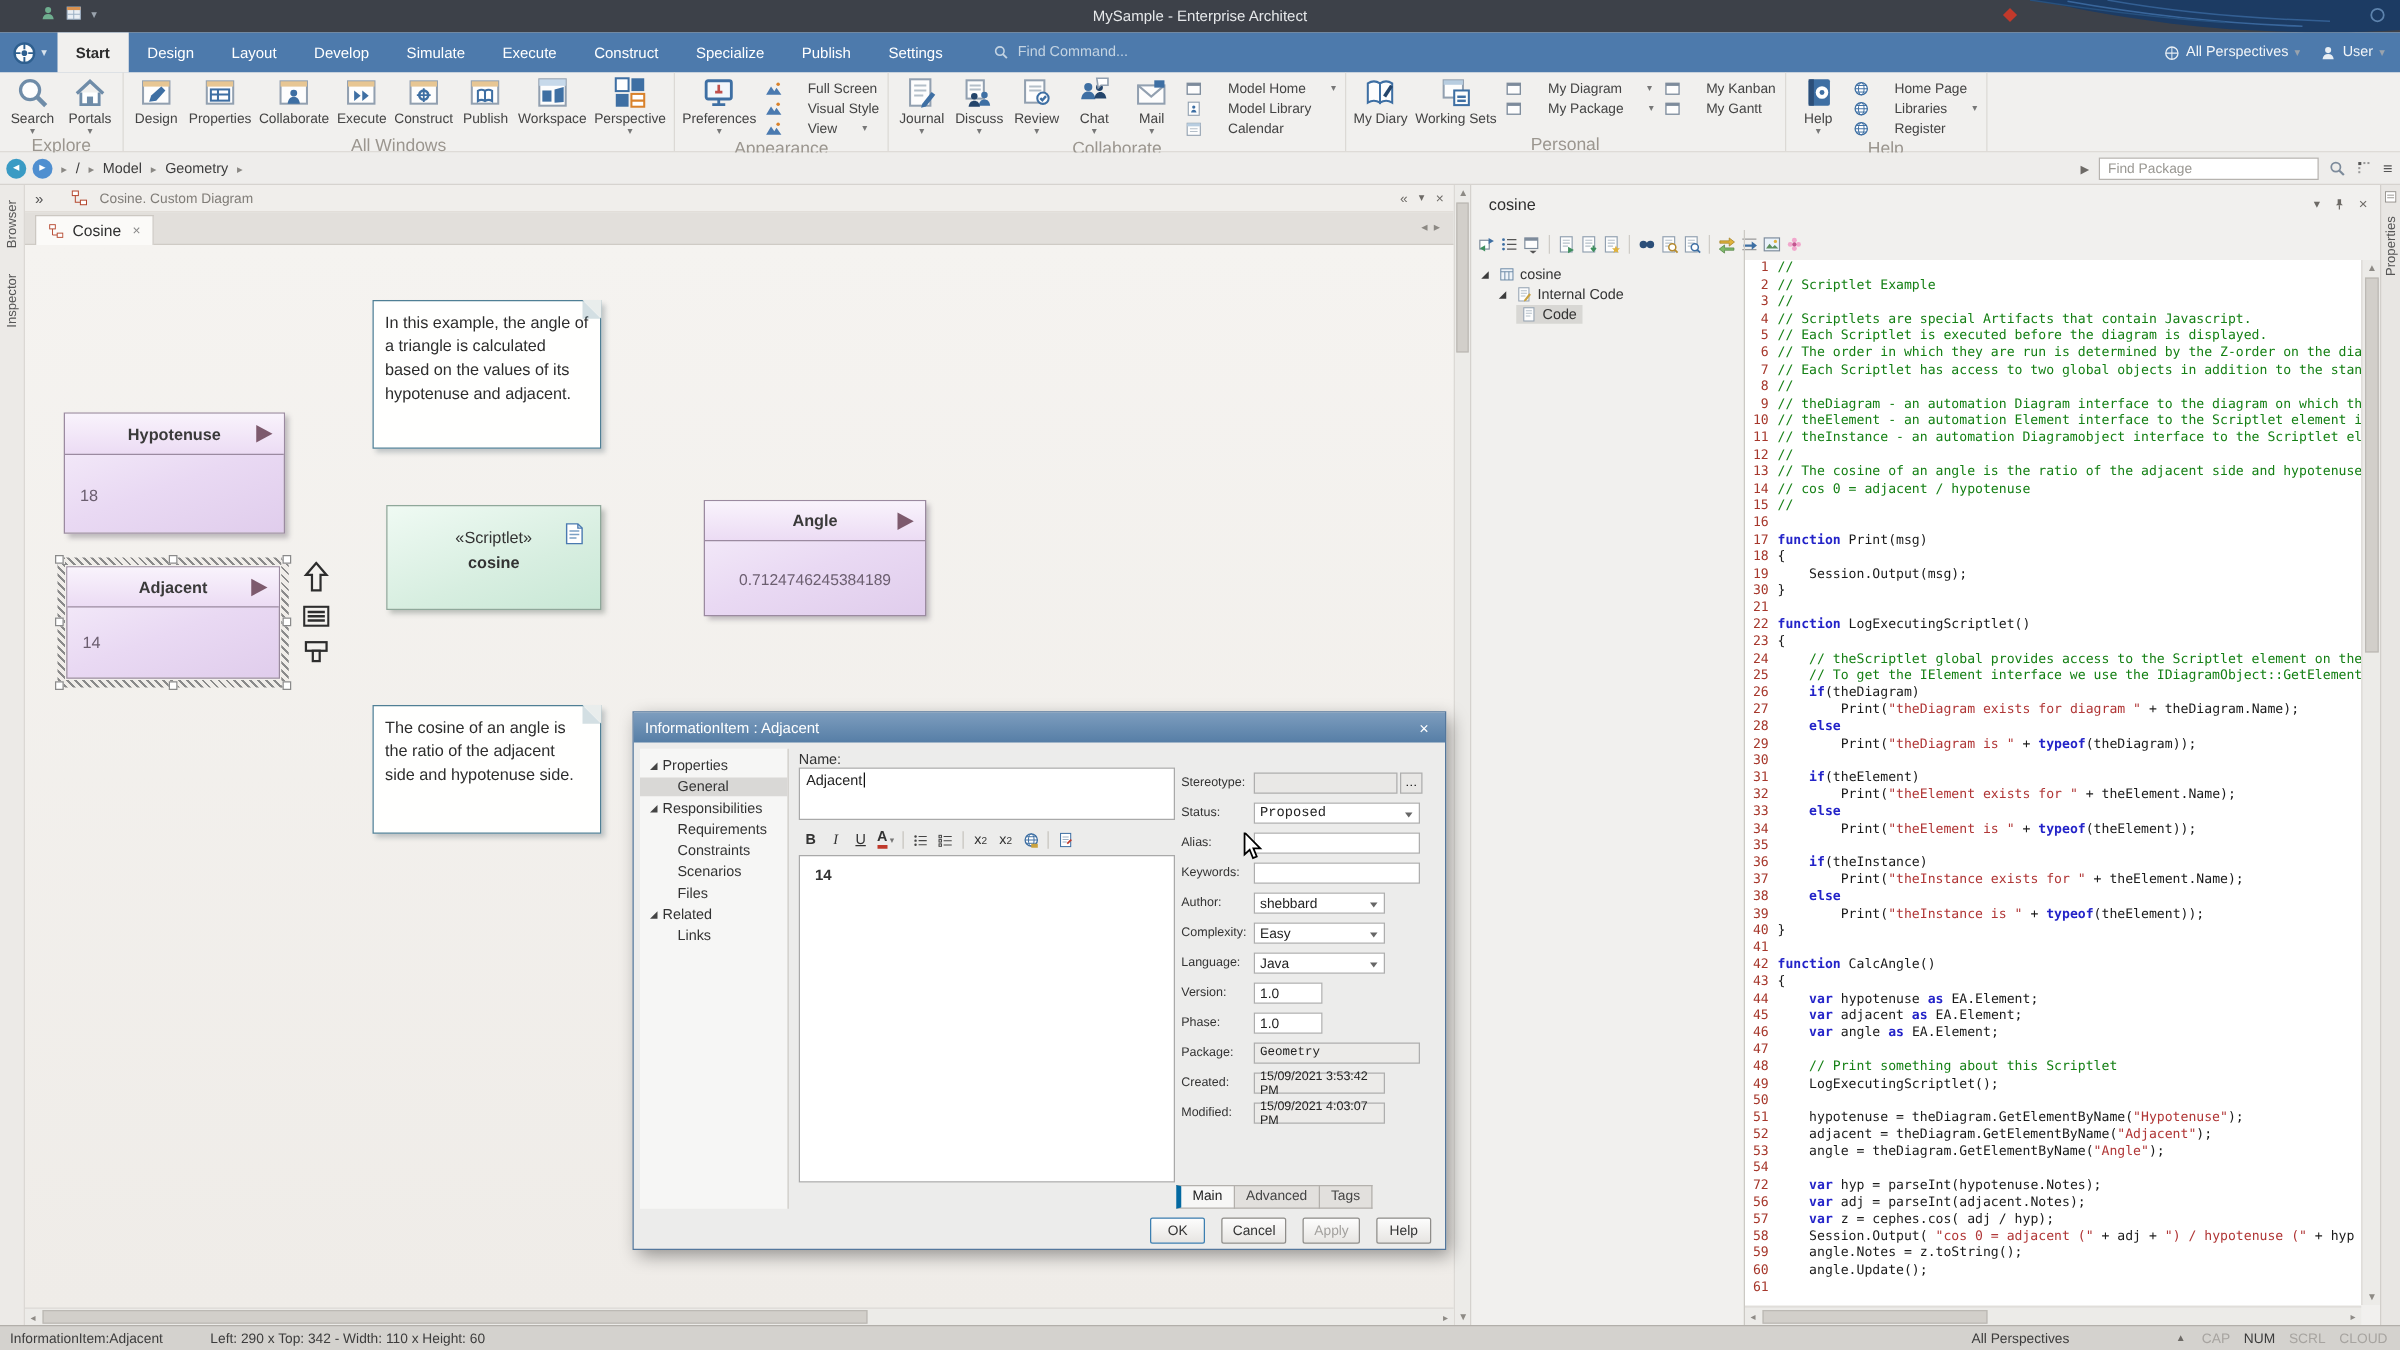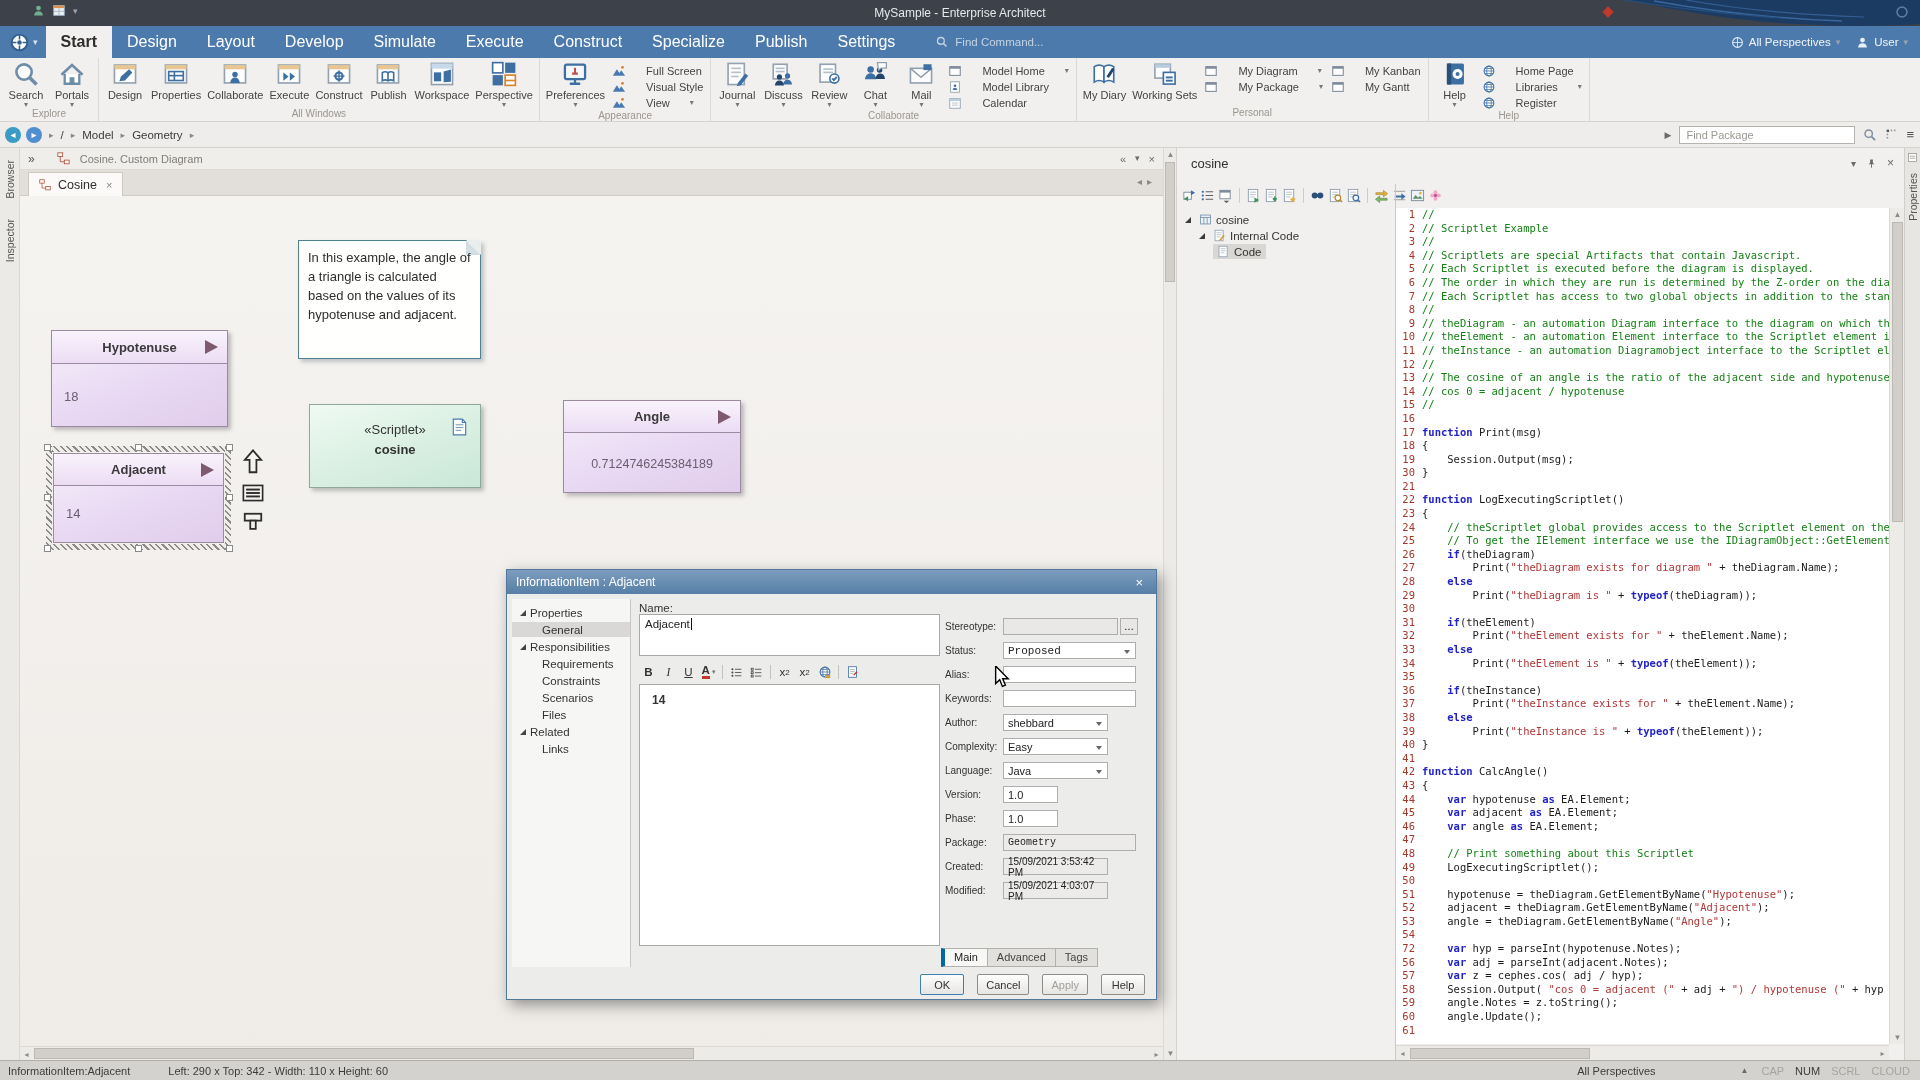--- a/index.html
+++ b/index.html
@@ -11,37 +11,37 @@
   .titlebar{position:absolute;left:0;top:0;right:0;height:26px;background:#3d4149;}
   .tb-q{position:absolute;left:32px;top:4px;display:flex;align-items:center;gap:7px;}
   .tb-caret{color:#9aa3ad;font-size:9px;}
   .tb-title{position:absolute;left:50%;top:6px;transform:translateX(-50%);font-size:12px;color:#e6e8ea;}
   .swirl{position:absolute;right:0;top:0;}
 
   
   .tabrow{position:absolute;left:0;top:26px;right:0;height:32px;background:#4d7aac;display:flex;align-items:stretch;}
   .ea-btn{margin:5px 8px 5px 10px;display:flex;align-items:center;gap:4px;color:#d7e2ec;font-size:9px;}
   #rtabs{display:flex;list-style:none;margin:0;padding:0;}
-  #rtabs li{padding:0 15px;line-height:32px;font-size:16px;color:#fff;}
+  #rtabs li{padding:0 15px;line-height:32px;font-size:12px;color:#fff;}
   #rtabs li.active{background:#f1f0ee;color:#2d2d2d;font-weight:bold;}
   .findcmd{display:flex;align-items:center;gap:7px;margin-left:26px;color:#c3d3e2;font-size:11.5px;}
   .tr-right{margin-left:auto;display:flex;align-items:center;gap:16px;padding-right:12px;color:#f2f5f8;font-size:11.5px;}
   .tr-item{display:flex;align-items:center;gap:5px;}
 
   
   .ribbon{position:absolute;left:0;top:58px;right:0;height:64px;background:#f1f0ee;border-bottom:1px solid #d7d4d0;display:flex;}
   .rgroup{display:flex;flex-direction:column;border-right:1px solid #dcd9d5;padding:1px 3px 0;}
   .rrow{flex:1;display:flex;align-items:flex-start;}
   .rlg{display:flex;flex-direction:column;align-items:center;min-width:46px;padding:2px 3px 0;font-size:11px;color:#444;text-align:center;line-height:11px;}
   .rlg .icn{margin-bottom:3px;}
   .rlg .caret{font-size:8px;color:#777;line-height:7px;}
   .rstack{display:flex;flex-direction:column;gap:1px;padding:4px 4px 0;}
   .rsm{display:flex;align-items:center;gap:20px;font-size:11px;color:#444;height:15px;white-space:nowrap;}
   .rsm .caret{font-size:8px;color:#777;}
-  .rglabel{height:14px;font-size:10px;color:#9b968f;text-align:center;}
+  .rglabel{height:14px;font-size:14px;color:#9b968f;text-align:center;}
 
   
   .crumbbar{position:absolute;left:0;top:122px;right:0;height:26px;background:#eeedeb;border-bottom:1px solid #d6d3cf;display:flex;align-items:center;font-size:11.5px;color:#444;}
   .navcirc{width:16px;height:16px;border-radius:50%;color:#fff;font-size:10px;line-height:16px;text-align:center;margin-left:5px;}
   .bsep{color:#8a8884;font-size:9px;margin:0 7px;}
   .bitem{color:#3c3c3c;}
   .crumb-right{margin-left:auto;display:flex;align-items:center;gap:8px;padding-right:4px;}
   .fp-input{width:176px;height:18px;border:1px solid #b6b3af;background:#fff;color:#9a9893;font-size:11px;padding:0 6px;display:flex;align-items:center;}
 
   
@@ -786,20 +786,24 @@
     </div>
 
     <div class="uelem" style="left:543px;top:204px;width:178px;height:93px;">
       <div class="uhead" style="height:32px;">
           <span class="ttl">Angle</span>
           <span class="tri"></span>
         </div>
       <div class="uval center" style="top:56px;font-size:12.5px;">0.7124746245384189</div>
     </div>
 
+    <div class="unote" style="left:278px;top:368px;width:183px;height:103px;">
+      <span class="foldline"></span><span class="fold"></span>
+      <span>The cosine of an angle is the ratio of the adjacent side and hypotenuse side.</span>
+    </div>
   </div>
 
   <div class="vscroll">
     <span class="sarrow" style="top:2px;">▲</span>
     <div class="thumb" style="left:1px;top:14px;width:10px;height:120px;"></div>
     <span class="sarrow" style="bottom:2px;">▼</span>
   </div>
   <div class="hscroll">
     <span class="sarrow" style="left:0;top:3px;">◂</span>
     <div class="thumb" style="left:14px;top:1px;height:11px;width:660px;"></div>

